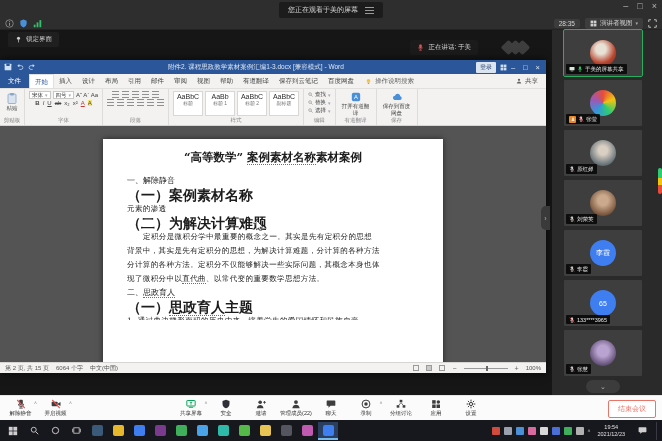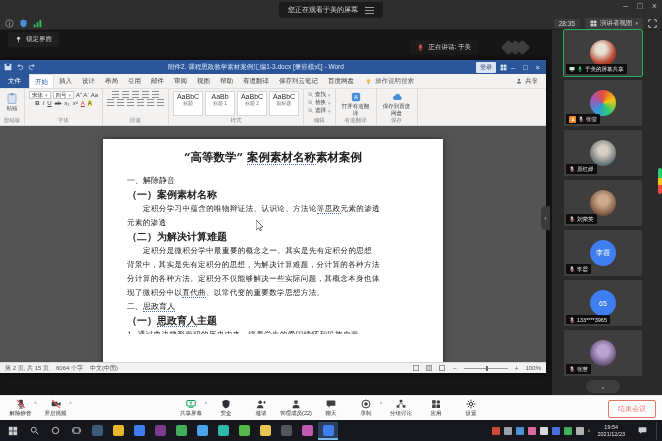--- a/index.html
+++ b/index.html
@@ -64,21 +64,21 @@
   .stylechip .s { font-size:7px; color:#2b2b2b; }
   .stylechip .n { font-size:5px; color:#777; }
   .editrow { display:flex; align-items:center; gap:2px; font-size:5.5px; color:#444; }
   .wrapbtn { width:28px; text-align:center; font-size:5.5px; color:#444; }
 
   .w-canvas { flex:1; background:#545454; position:relative; overflow:hidden; }
   .page { position:absolute; left:103px; top:13px; width:340px; height:240px; background:#fff;
     box-shadow:0 0 6px rgba(0,0,0,.55); padding:11px 24px 0; font-family:"DejaVu Serif", serif; color:#1c1c1c; }
   .dl-title { font-size:11.5px; font-weight:bold; text-align:center; margin-bottom:9px; }
   .dl-h1 { font-size:8px; line-height:14px; }
-  .dl-h2 { font-size:10px; font-weight:bold; line-height:14px; }
+  .dl-h2 { font-size:14px; font-weight:bold; line-height:14px; }
   .dl-body { font-size:7.5px; line-height:14px; letter-spacing:.4px; }
   .indent { text-indent:16px; }
   .cut { height:6px; overflow:hidden; }
   .sc { border-bottom:1px dotted #4472c4; }
   .cursor { position:absolute; left:256px; top:94px; }
 
   .w-status { height:11px; background:#f3f2f1; border-top:1px solid #d6d5d4; display:flex; align-items:center;
     gap:7px; padding:0 5px; font-size:6px; color:#555; }
   .w-status .sp { flex:1; }
   .sq { width:6px; height:6px; border:1px solid #9a9a9a; display:inline-block; }
@@ -426,21 +426,20 @@
             </div>
             <div class="grp-label">保存</div>
           </div>
         </div>
 
         <div class="w-canvas">
           <div class="page" id="docpage">
               <div class="dl-title">“高等数学” <span class="sc">案例素材名称</span>素材案例</div>
               <div class="dl-h1">一、解除静音</div>
               <div class="dl-h2">（一）案例素材名称</div>
-              <div class="dl-body indent">定积分学习中蕴含的唯物辩证法、认识论、方法论<span class="sc">等思政</span>元素的渗透</div>
               <div class="dl-body">元素的渗透</div>
               <div class="dl-h2">（二）为解决计算难题</div>
               <div class="dl-body indent">定积分是微积分学中最重要的概念之一。其实是先有定积分的思想</div>
               <div class="dl-body">背景中，其实是先有定积分的思想，为解决计算难题，分计算的各种方法</div>
               <div class="dl-body">分计算的各种方法。定积分不仅能够解决一些实际问题，其概念本身也体</div>
               <div class="dl-body">现了微积分中以<span class="sc">直代曲</span>、以常代变的重要数学思想方法。</div>
               <div class="dl-h1">二、<span class="sc">思政育人</span></div>
               <div class="dl-h2">（一）<span class="sc">思政育人</span>主题</div>
               <div class="dl-body cut">1. 通过曲边梯形面积的历史由来，培养学生的爱国情怀和民族自豪</div>
             </div>

